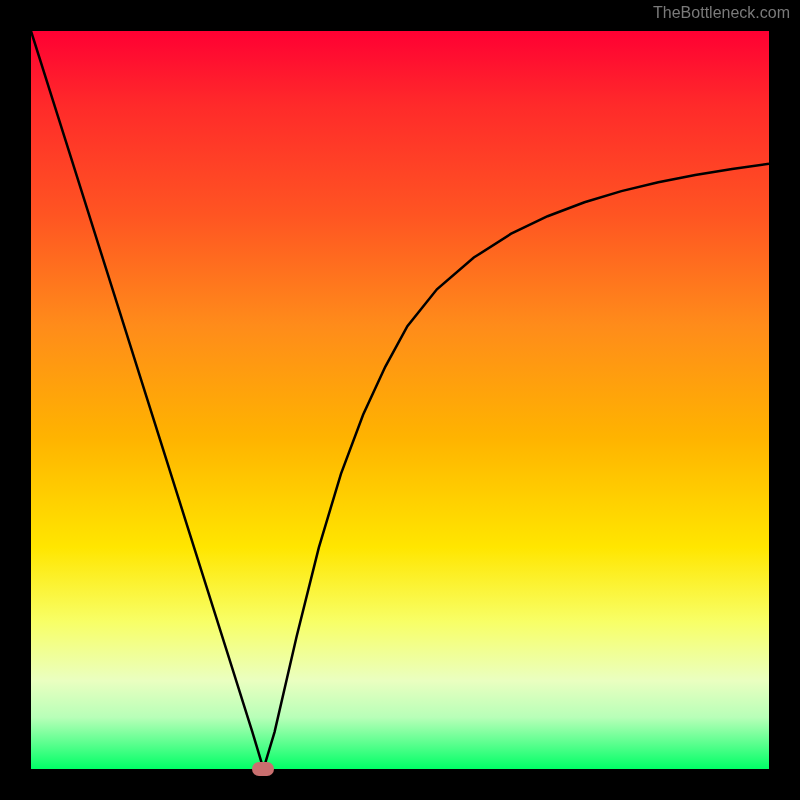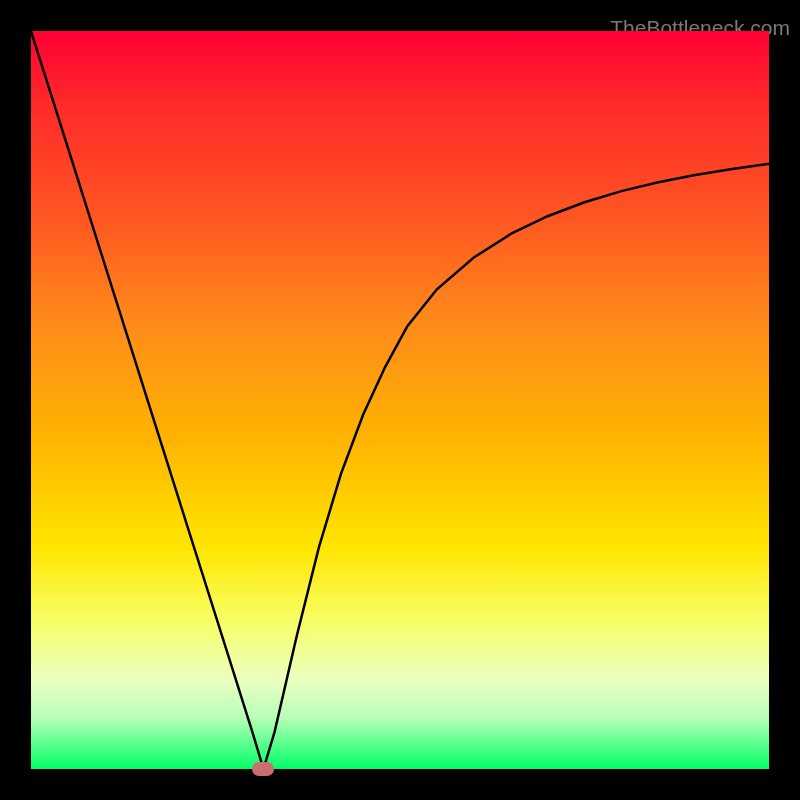--- a/index.html
+++ b/index.html
@@ -26,23 +26,22 @@
       #f8ff66 80%,
       #eaffc0 88%,
       #b8ffb8 93%,
       #00ff66 100%);
   }
   .watermark {
     position: absolute;
     top: 4px;
     right: 10px;
     color: #7a7a7a;
-    font-size: 21px;
+    font-size: 16px;
     font-weight: 500;
-    margin-top: 12px;
   }
   svg.curve {
     position: absolute;
     left: 0;
     top: 0;
     width: 738px;
     height: 738px;
   }
   .marker {
     position: absolute;

